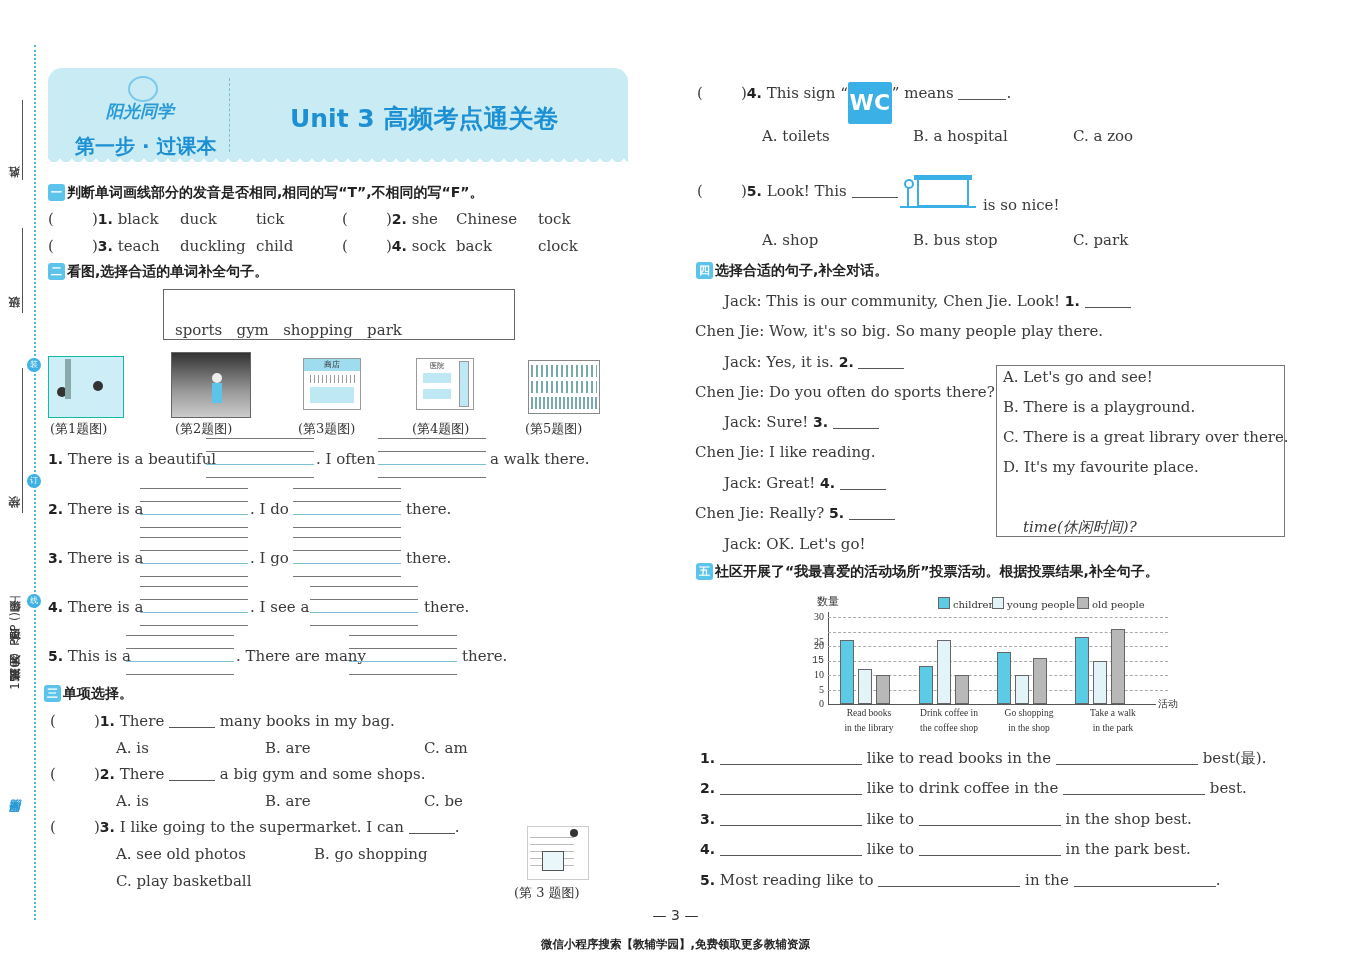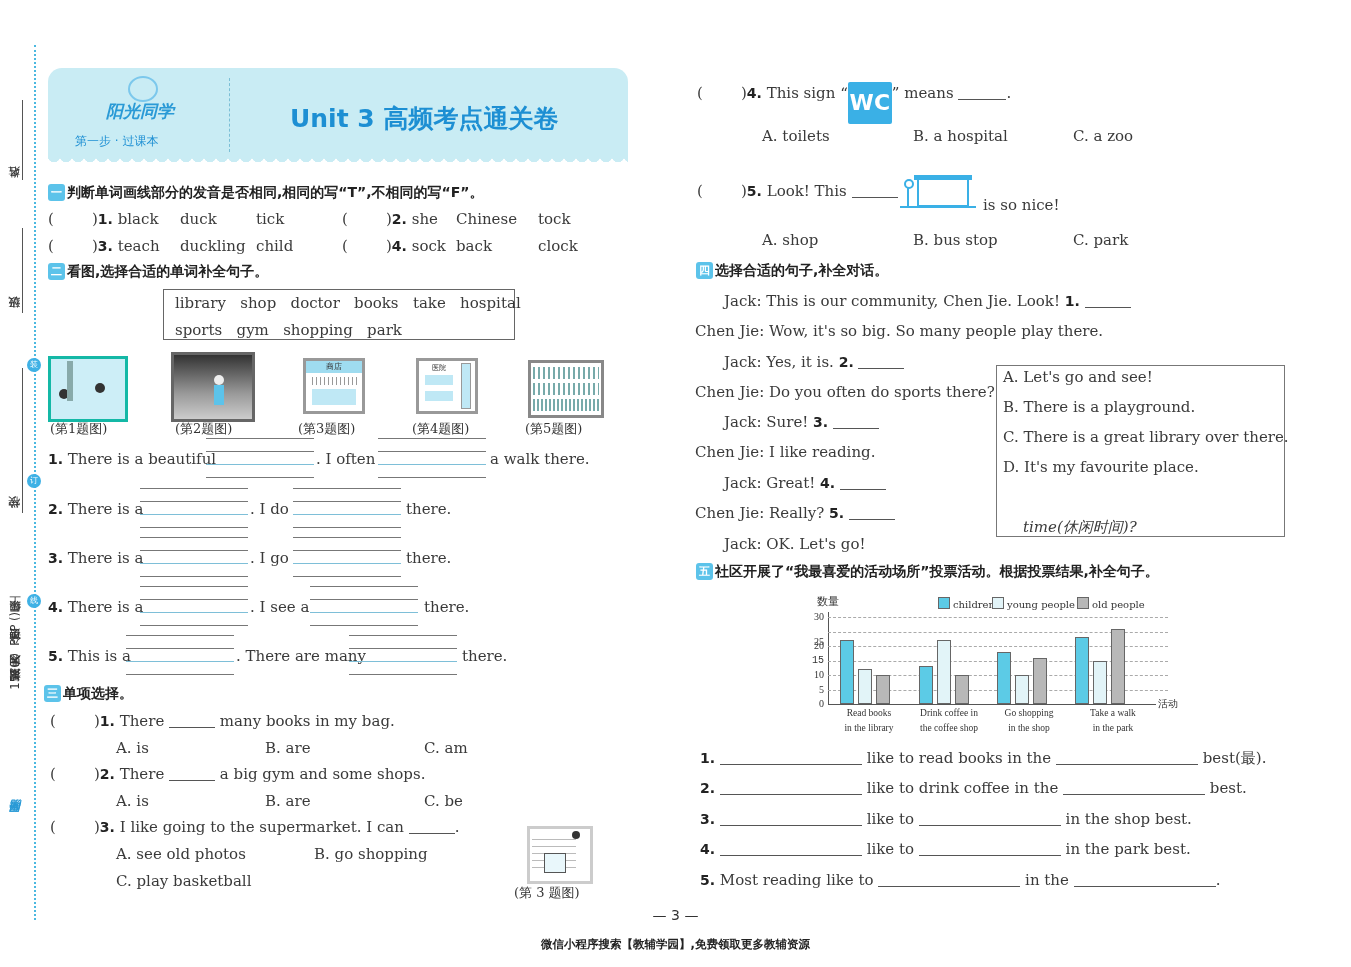--- a/index.html
+++ b/index.html
@@ -16,31 +16,31 @@
           color:#fff;font-size:8px;text-align:center;line-height:14px;font-family:"DejaVu Sans",sans-serif;}
   
   .banner{position:absolute;left:48px;top:68px;width:580px;height:90px;background:#c9ecf4;
           border-radius:14px 14px 0 0;}
   .banner:after{content:"";position:absolute;left:0;right:0;bottom:-8px;height:10px;
      background:radial-gradient(circle at 6px 0,#c9ecf4 6px,transparent 6.5px) repeat-x;background-size:12px 10px;}
   .banner-div{position:absolute;left:229px;top:78px;height:74px;border-left:1px dashed #7bbfd6;}
   .logo-text{position:absolute;left:106px;top:100px;font-size:17px;color:#2a9ad6;font-style:italic;
              font-family:"DejaVu Sans",sans-serif;font-weight:bold;}
   .logo-sun{position:absolute;left:128px;top:76px;width:26px;height:22px;border:2px solid #7cc8ec;border-radius:50%;}
-  .step{position:absolute;left:75px;top:133px;font-size:12px;color:#1d8fd3;font-weight:normal;font-family:"DejaVu Sans",sans-serif;}
+  .step{position:absolute;left:75px;top:133px;font-size:20px;color:#1d8fd3;font-weight:bold;font-family:"DejaVu Sans",sans-serif;}
   .title{position:absolute;left:290px;top:102px;font-size:25px;color:#1d8fd3;font-weight:bold;font-family:"DejaVu Sans",sans-serif;}
   
   .sec{position:absolute;font-size:14px;font-weight:bold;color:#222;font-family:"DejaVu Sans",sans-serif;white-space:nowrap;}
   .num{display:inline-block;width:17px;height:17px;background:#5cc3ea;color:#fff;border-radius:3px;text-align:center;
        font-size:11px;line-height:17px;margin-right:2px;vertical-align:1px;}
   .t{position:absolute;font-size:15px;white-space:nowrap;color:#3a3a3a;}
   .b{font-weight:bold;font-family:"DejaVu Sans",sans-serif;font-size:14px;color:#222;}
   .blank{display:inline-block;border-bottom:1px solid #555;vertical-align:-2px;}
   .wordbox{position:absolute;left:163px;top:289px;width:350px;height:49px;border:1px solid #666;}
-  .pic{position:absolute;border:3px solid #14b8a6;background:#e6f5fb;}
+  .pic{position:absolute;border:1px solid #14b8a6;background:#e6f5fb;}
   .cap{position:absolute;font-size:13px;color:#333;white-space:nowrap;}
   
   .fl{position:absolute;}
   .fl i{position:absolute;left:0;right:0;border-top:1px solid #777;}
   .fl i.m{border-top:1px solid #7ebfd8;}
   .optbox{position:absolute;left:996px;top:365px;width:287px;height:170px;border:1px solid #777;}
   .wc{display:inline-block;width:44px;height:42px;background:#3ab0e6;color:#fff;font-weight:bold;font-size:22px;
       font-family:"DejaVu Sans",sans-serif;text-align:center;line-height:42px;vertical-align:-12px;border-radius:2px;}
   
   .chart{position:absolute;left:812px;top:592px;width:370px;height:150px;}
@@ -88,21 +88,20 @@
 <div class="t" style="left:180px;top:237px;">duckling</div>
 <div class="t" style="left:256px;top:237px;">child</div>
 <div class="t" style="left:342px;top:237px;">(&nbsp;&nbsp;&nbsp;&nbsp;&nbsp;&nbsp;&nbsp;&nbsp;)<span class="b">4.</span>&nbsp;<span>sock</span></div>
 <div class="t" style="left:456px;top:237px;">back</div>
 <div class="t" style="left:538px;top:237px;">clock</div>
 
 <div class="sec" style="left:48px;top:263px;">
   <span class="num">二</span><span>看图,选择合适的单词补全句子。</span>
 </div>
 <div class="wordbox">
-  <div class="t" style="left:11px;top:4px;white-space:pre;">library   shop   doctor   books   take   hospital</div>
   <div class="t" style="left:11px;top:31px;white-space:pre;">sports   gym   shopping   park</div>
 </div>
 
 <div class="pic" style="left:48px;top:356px;width:74px;height:60px;background:#cdeef7;">
   <div style="position:absolute;left:8px;top:30px;width:10px;height:10px;border-radius:50%;background:#333;"></div>
   <div style="position:absolute;left:44px;top:24px;width:10px;height:10px;border-radius:50%;background:#333;"></div>
   <div style="position:absolute;left:16px;top:2px;width:6px;height:40px;background:#8aa;"></div>
 </div>
 <div class="pic" style="left:171px;top:352px;width:78px;height:64px;background:linear-gradient(#333,#999 60%,#ccc);border-color:#666;">
   <div style="position:absolute;left:40px;top:20px;width:10px;height:10px;border-radius:50%;background:#eee;"></div>

